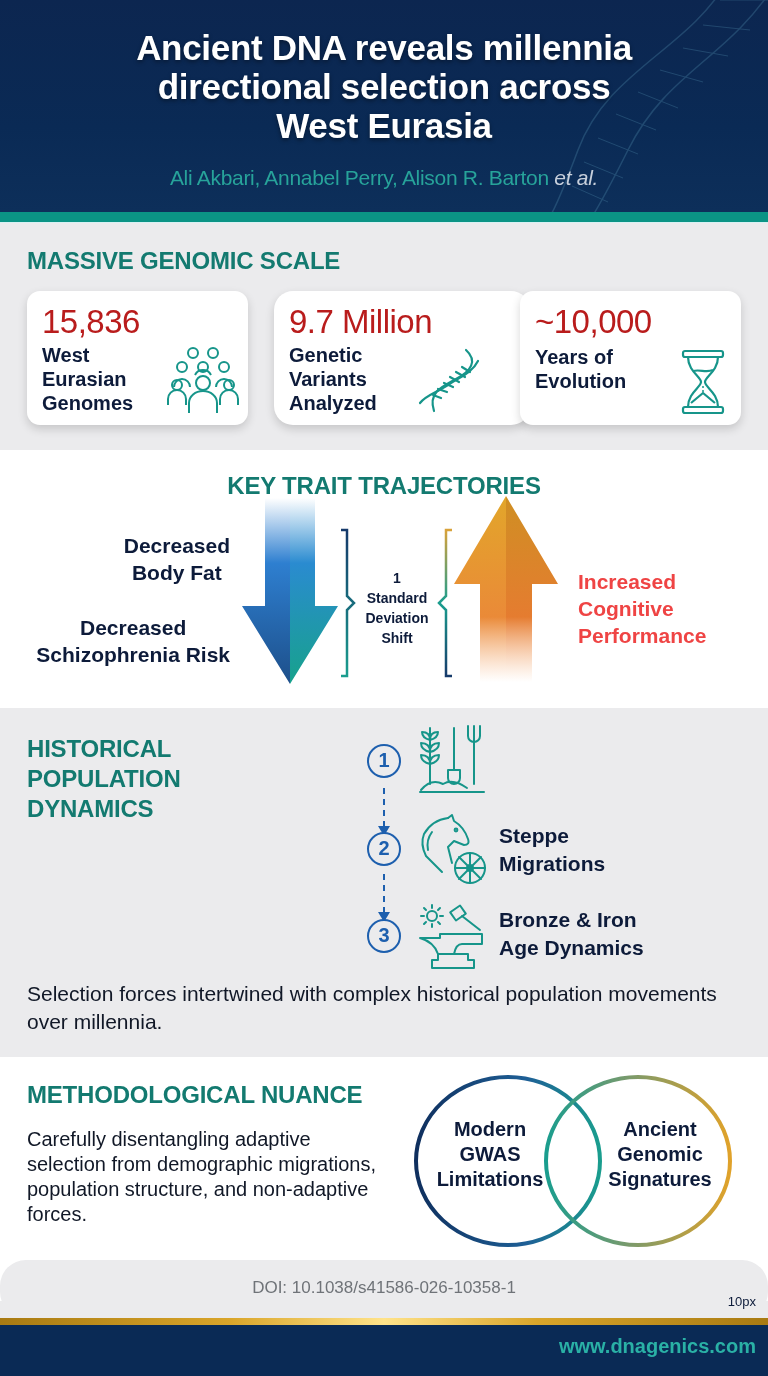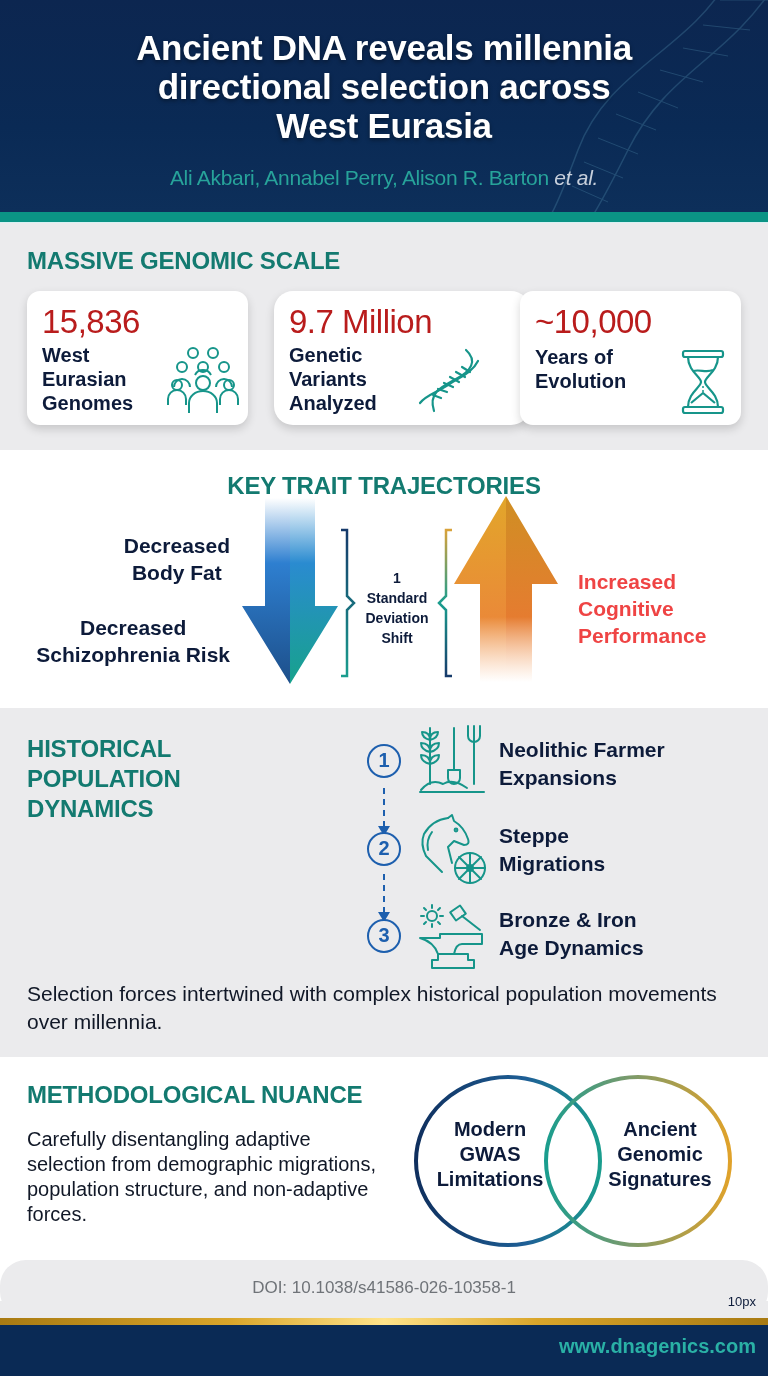--- a/index.html
+++ b/index.html
@@ -295,24 +295,20 @@
     <g fill="none" stroke="#16958a" stroke-width="2" stroke-linecap="round" stroke-linejoin="round">
       <circle cx="14" cy="14" r="5"></circle>
       <path d="M14 3 v3 M14 22 v3 M3 14 h3 M22 14 h3 M6 6 l2 2 M20 20 l2 2 M6 22 l2 -2 M20 8 l2 -2"></path>
       <rect x="34" y="6" width="12" height="10" transform="rotate(-35 40 11)"></rect>
       <line x1="44" y1="14" x2="62" y2="28"></line>
       <path d="M2 36 h20 v-4 h42 v10 h-20 q-6 0 -8 10 h-16 q-4 -12 -18 -16 z"></path>
       <path d="M20 52 h30 v6 h6 v8 h-42 v-8 h6 z"></path>
     </g>
   </svg>
 
-  <div class="step-label" style="top:28px;">
-    <div>Neolithic Farmer</div>
-    <div>Expansions</div>
-  </div>
   <div class="step-label" style="top:114px;">
     <div>Steppe</div>
     <div>Migrations</div>
   </div>
   <div class="step-label" style="top:198px;">
     <div>Bronze &amp; Iron</div>
     <div>Age Dynamics</div>
   </div>
 
   <div class="summary">Selection forces intertwined with complex historical population movements over millennia.</div>

